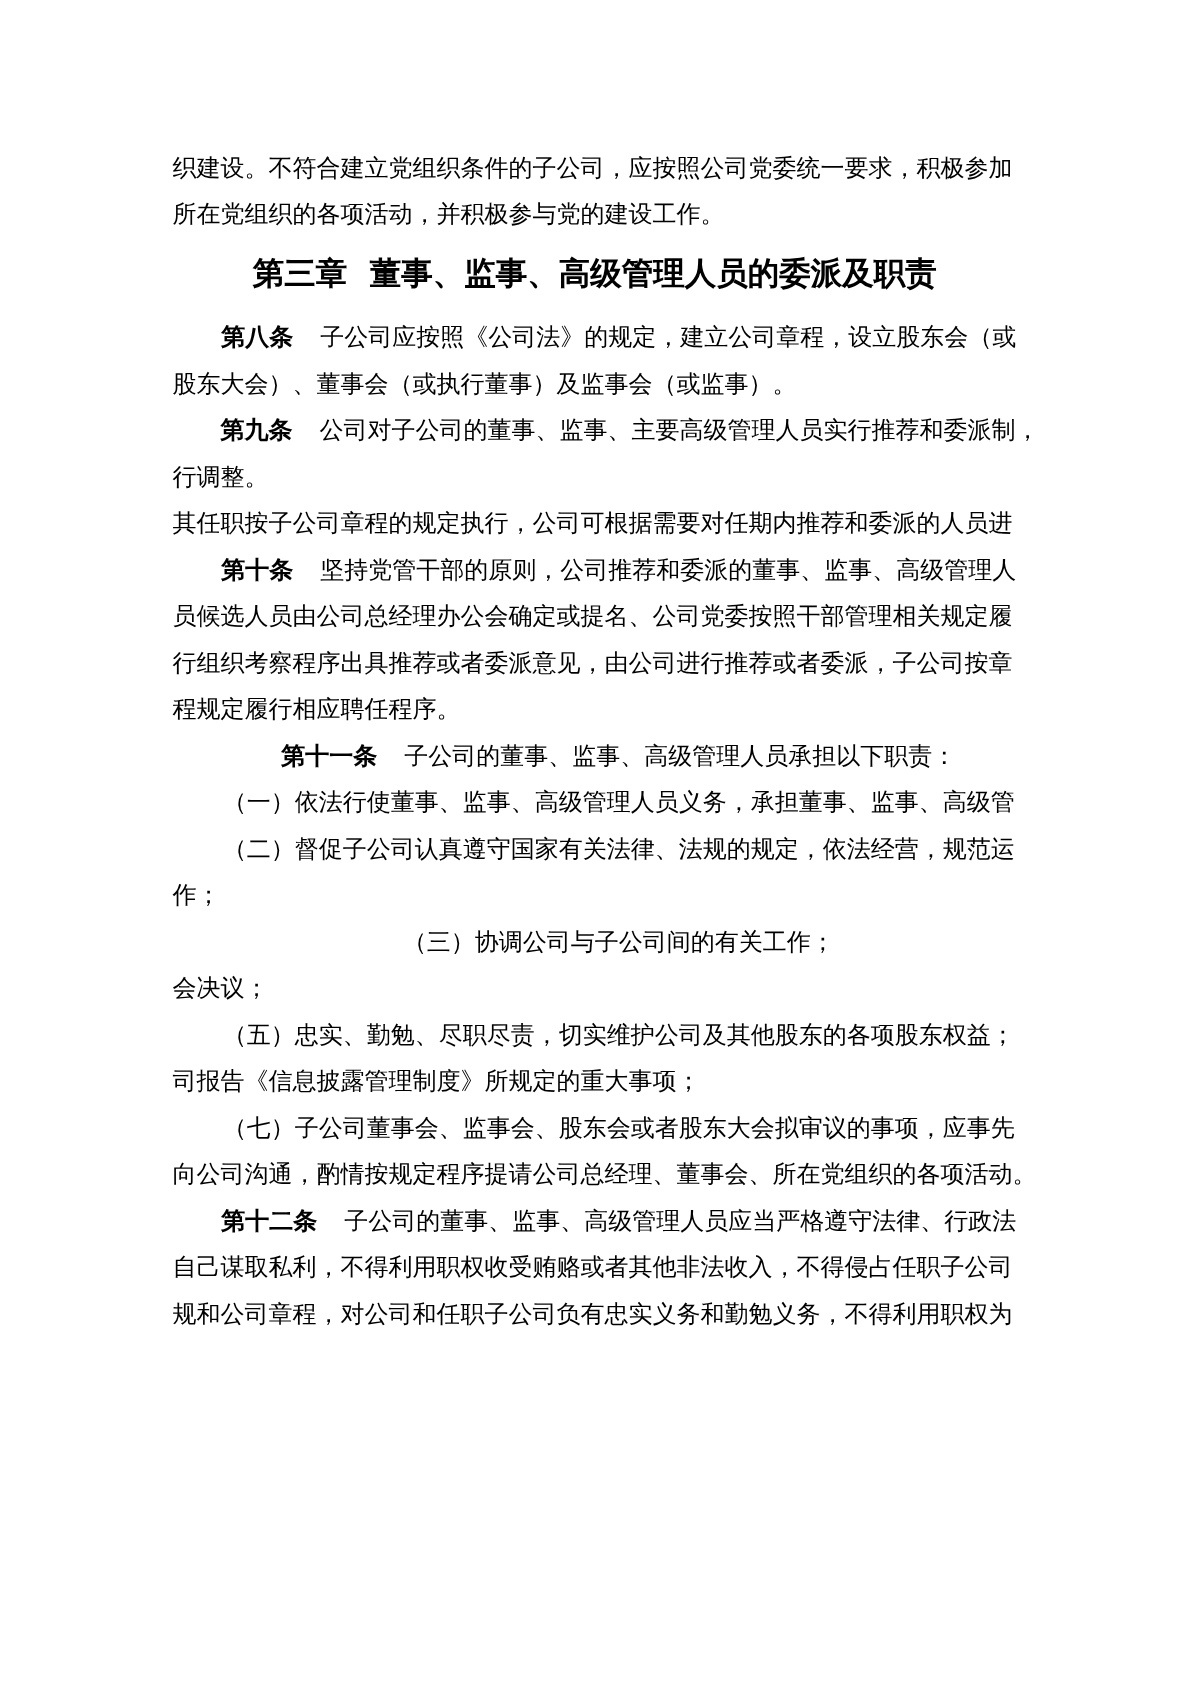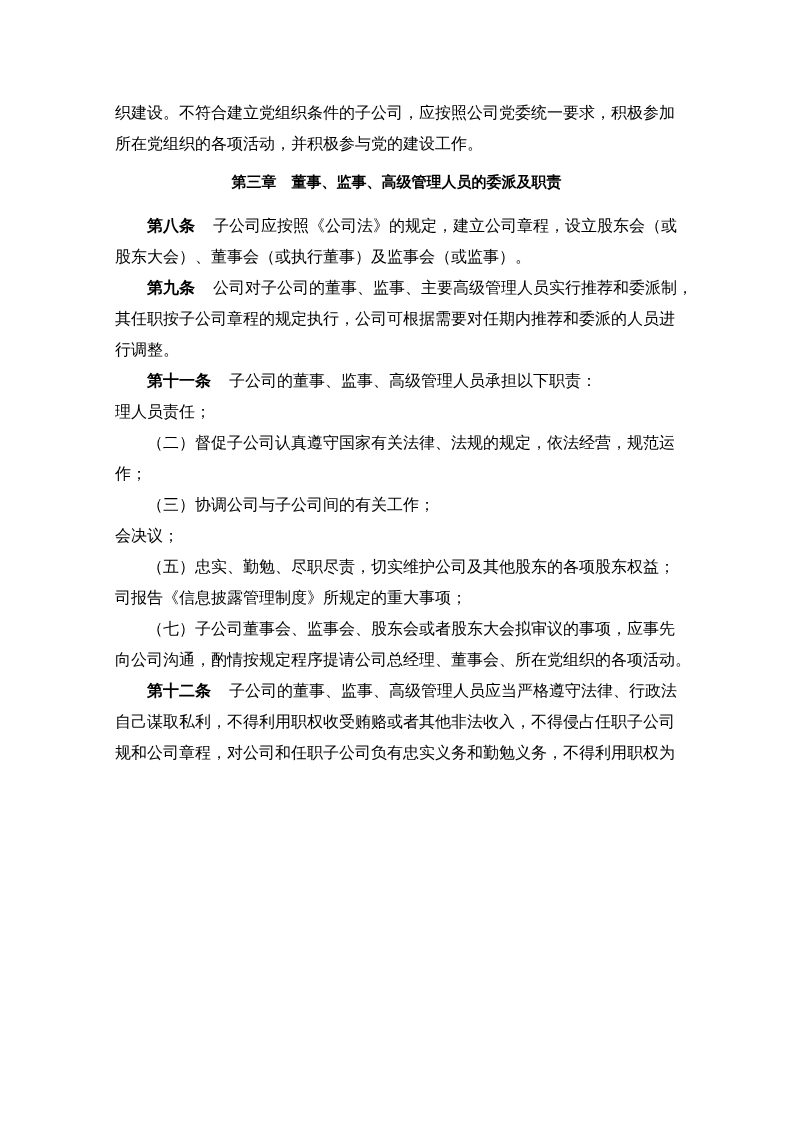--- a/index.html
+++ b/index.html
@@ -15,29 +15,29 @@
     overflow:hidden;
   }
   .textblock{width:563px;}
   .line{
     width:563px;
     height:31px;
     line-height:31px;
     white-space:nowrap;
     overflow:visible;
   }
-  .line.first{padding-left:32px;width:531px;}
+  .line.first{padding-left:32px;width:531px;text-align:center;}
   .art-num{font-weight:700;margin-right:18px;}
   .heading{
     width:563px;
     line-height:31px;
     margin:8px 0 12px 0;
     text-align:center;
     font-weight:700;
-    font-size:15px;
+    font-size:21px;
   }
   .heading .chap-num{margin-right:15px;}
 </style>
 </head>
 <body>
 
 <div class="page">
   <div class="textblock" id="intro">
       <div class="line">织建设。不符合建立党组织条件的子公司，应按照公司党委统一要求，积极参加</div>
       <div class="line">所在党组织的各项活动，并积极参与党的建设工作。</div>
@@ -47,28 +47,34 @@
     <span class="chap-num">第三章</span><span class="chap-title">董事、监事、高级管理人员的委派及职责</span>
   </div>
 
   <div class="textblock" id="articles">
       <div>
         <div class="line first"><b class="art-num">第八条</b>子公司应按照《公司法》的规定，建立公司章程，设立股东会（或</div>
         <div class="line">股东大会）、董事会（或执行董事）及监事会（或监事）。</div>
       </div>
       <div>
         <div class="line first"><b class="art-num">第九条</b>公司对子公司的董事、监事、主要高级管理人员实行推荐和委派制，</div>
+        <div class="line">行调整。</div>
         <div class="line">其任职按子公司章程的规定执行，公司可根据需要对任期内推荐和委派的人员进</div>
-        <div class="line">行调整。</div>
+      </div>
+      <div>
+        <div class="line first"><b class="art-num">第十条</b>坚持党管干部的原则，公司推荐和委派的董事、监事、高级管理人</div>
+        <div class="line">员候选人员由公司总经理办公会确定或提名、公司党委按照干部管理相关规定履</div>
+        <div class="line">行组织考察程序出具推荐或者委派意见，由公司进行推荐或者委派，子公司按章</div>
+        <div class="line">程规定履行相应聘任程序。</div>
       </div>
       <div>
         <div class="line first"><b class="art-num">第十一条</b>子公司的董事、监事、高级管理人员承担以下职责：</div>
       </div>
       <div>
-        <div class="line">理人员责任；</div>
+        <div class="line first">（一）依法行使董事、监事、高级管理人员义务，承担董事、监事、高级管</div>
       </div>
       <div>
         <div class="line first">（二）督促子公司认真遵守国家有关法律、法规的规定，依法经营，规范运</div>
         <div class="line">作；</div>
       </div>
       <div>
         <div class="line first">（三）协调公司与子公司间的有关工作；</div>
       </div>
       <div>
         <div class="line">会决议；</div>

